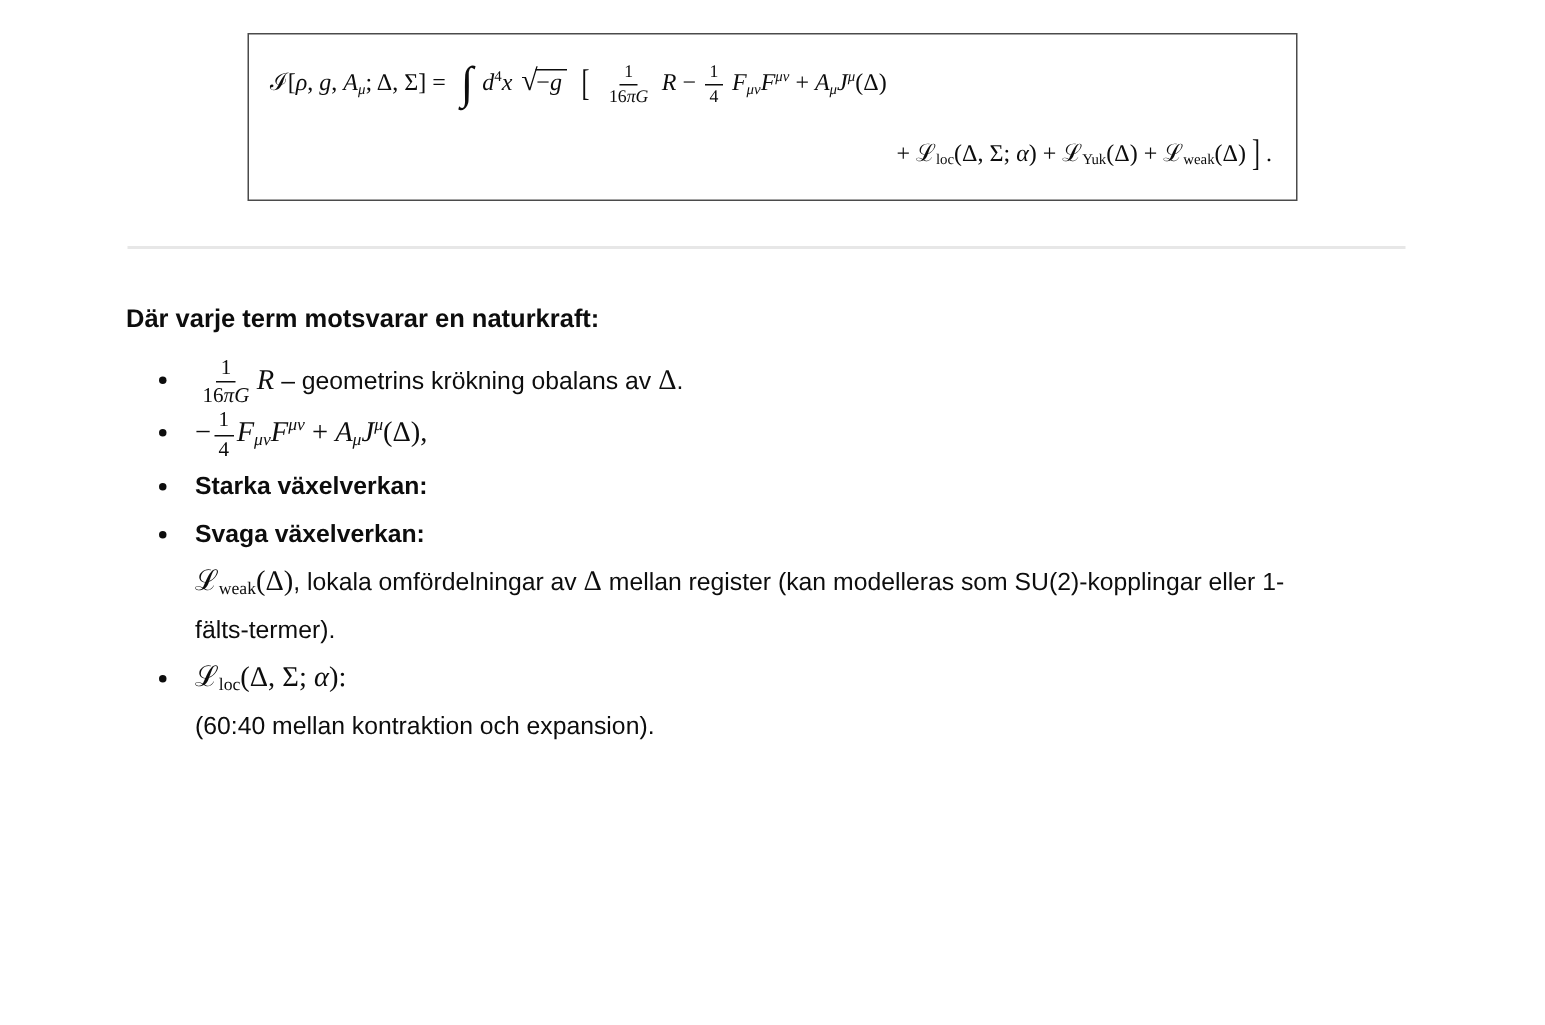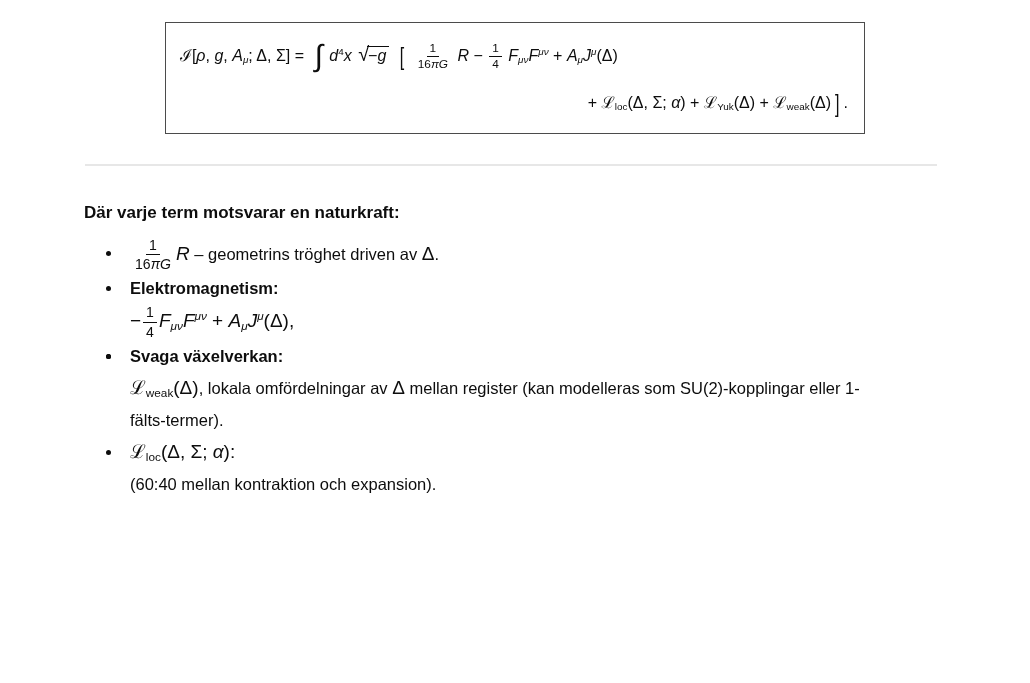--- a/index.html
+++ b/index.html
@@ -18,21 +18,21 @@
   
   .eq-box{
     width:700px;margin:22px auto 0;
     border:1.5px solid var(--border);
     padding:6px 14px 8px;
   }
   .eq-line{display:block;white-space:nowrap;}
   .eq-line1{line-height:50px;text-align:left;}
   .eq-line2{line-height:44px;text-align:right;padding-right:2px;}
   
-  .math{font-family:Liberation Sans, sans-serif;}
+  .math{font-family:Liberation Serif, serif;}
   .math-inline{font-size:19px;}
   .math .mi{font-style:italic;}
   .math .mn{font-style:normal;}
   .math sub,.math sup{font-size:0.62em;line-height:0;}
   .math sub{vertical-align:-0.25em;}
   .math sup{vertical-align:0.6em;}
   .frac{
     display:inline-flex;flex-direction:column;align-items:center;
     vertical-align:middle;font-size:0.74em;line-height:1.15;
     margin:0 2px;
@@ -77,32 +77,32 @@
 <hr class="divider">
 
 <div class="content">
   <p class="heading">Där varje term motsvarar en naturkraft:</p>
   <ul class="forces">
       <li>
         <span class="dot"></span>
         <div class="li-line"><span class="math math-inline"><span class="frac">
               <span class="fn"><span class="mn">1</span></span>
               <span class="fd"><span class="mn">16</span><span class="mi">πG</span></span>
-            </span><span class="mi">R</span></span><span class="txt"> – geometrins tröghet driven av </span><span class="math math-inline"><span class="mn">Δ</span></span><span class="txt">.</span></div>
+            </span><span class="mi">R</span></span><span class="txt"> – geometrins krökning obalans av </span><span class="math math-inline"><span class="mn">Δ</span></span><span class="txt">.</span></div>
       </li>
       <li>
         <span class="dot"></span>
-        <div class="li-title"><span class="txt bold">Elektromagnetism:</span></div>
         <div class="li-line"><span class="math math-inline"><span class="mn">−</span><span class="frac">
               <span class="fn"><span class="mn">1</span></span>
               <span class="fd"><span class="mn">4</span></span>
             </span><span class="mi">F</span><sub><span class="mi">μν</span></sub><span class="mi">F</span><sup><span class="mi">μν</span></sup><span class="mn"> + </span><span class="mi">A</span><sub><span class="mi">μ</span></sub><span class="mi">J</span><sup><span class="mi">μ</span></sup><span class="mn">(Δ),</span></span></div>
       </li>
       <li>
         <span class="dot"></span>
+        <div class="li-title"><span class="txt bold">Starka växelverkan:</span></div>
       </li>
       <li>
         <span class="dot"></span>
         <div class="li-title"><span class="txt bold">Svaga växelverkan:</span></div>
         <div class="li-line"><span class="math math-inline"><span class="mn">ℒ</span><sub><span class="mn">weak</span></sub><span class="mn">(Δ)</span></span><span class="txt">, lokala omfördelningar av </span><span class="math math-inline"><span class="mn">Δ</span></span><span class="txt"> mellan register (kan modelleras som SU(2)-kopplingar eller 1-</span></div>
         <div class="li-line"><span class="txt">fälts-termer).</span></div>
       </li>
       <li>
         <span class="dot"></span>
         <div class="li-title"><span class="math math-inline"><span class="mn">ℒ</span><sub><span class="mn">loc</span></sub><span class="mn">(Δ, Σ; </span><span class="mi">α</span><span class="mn">):</span></span></div>

